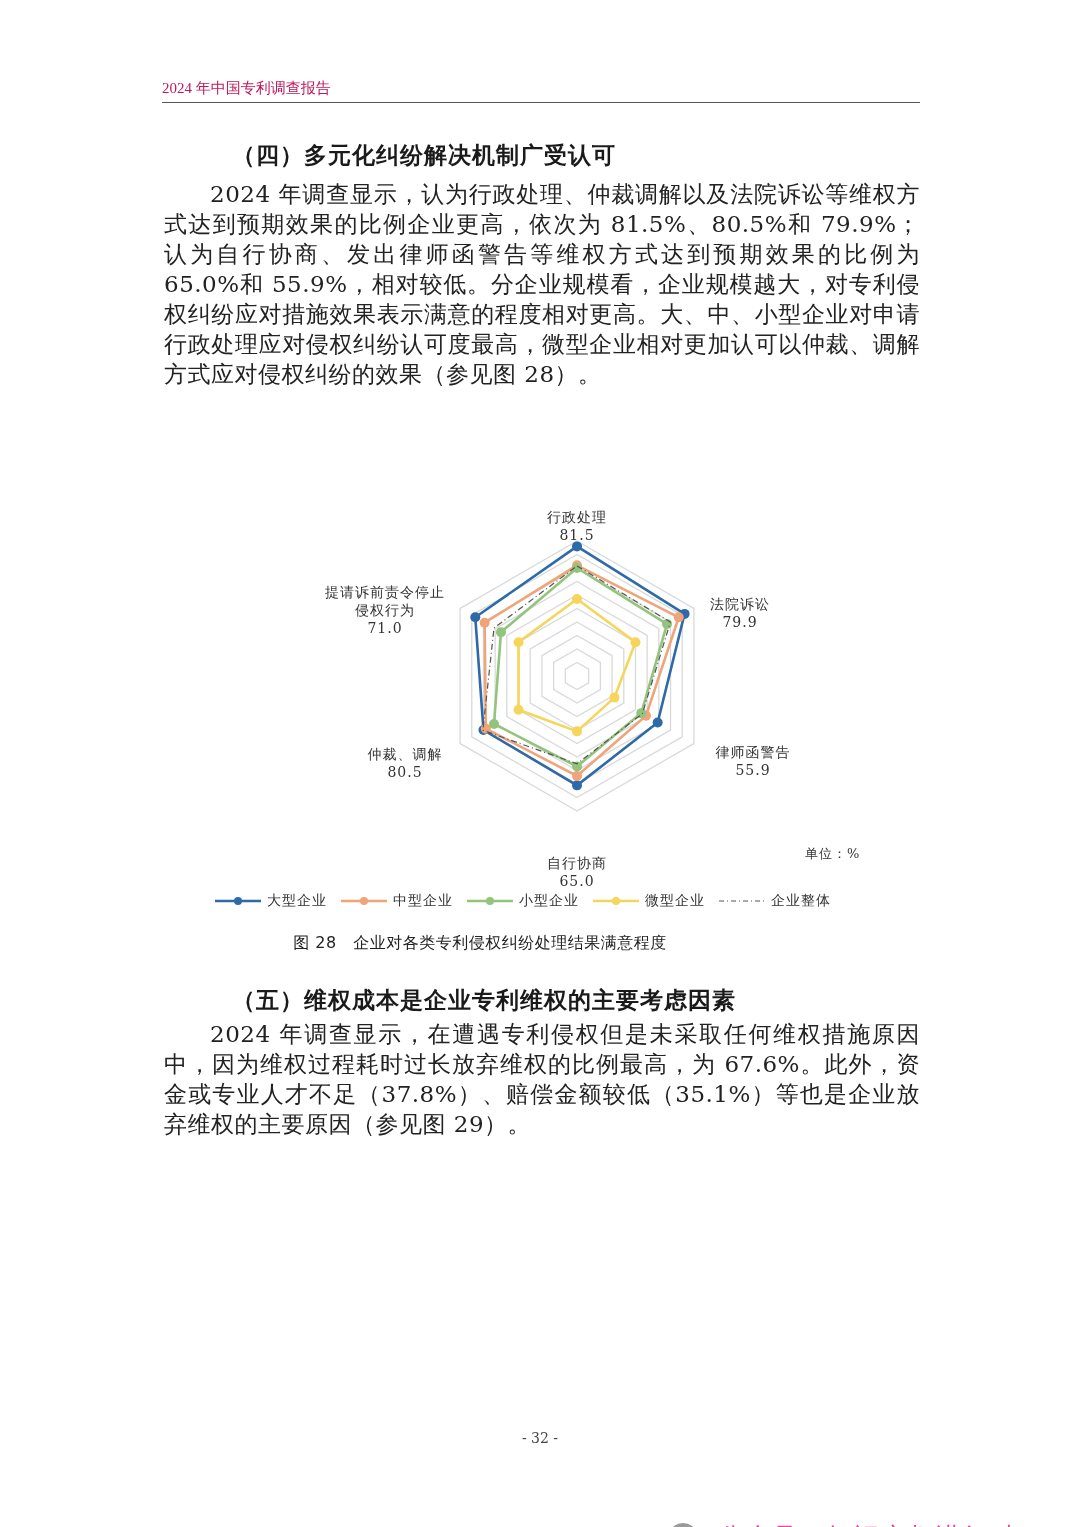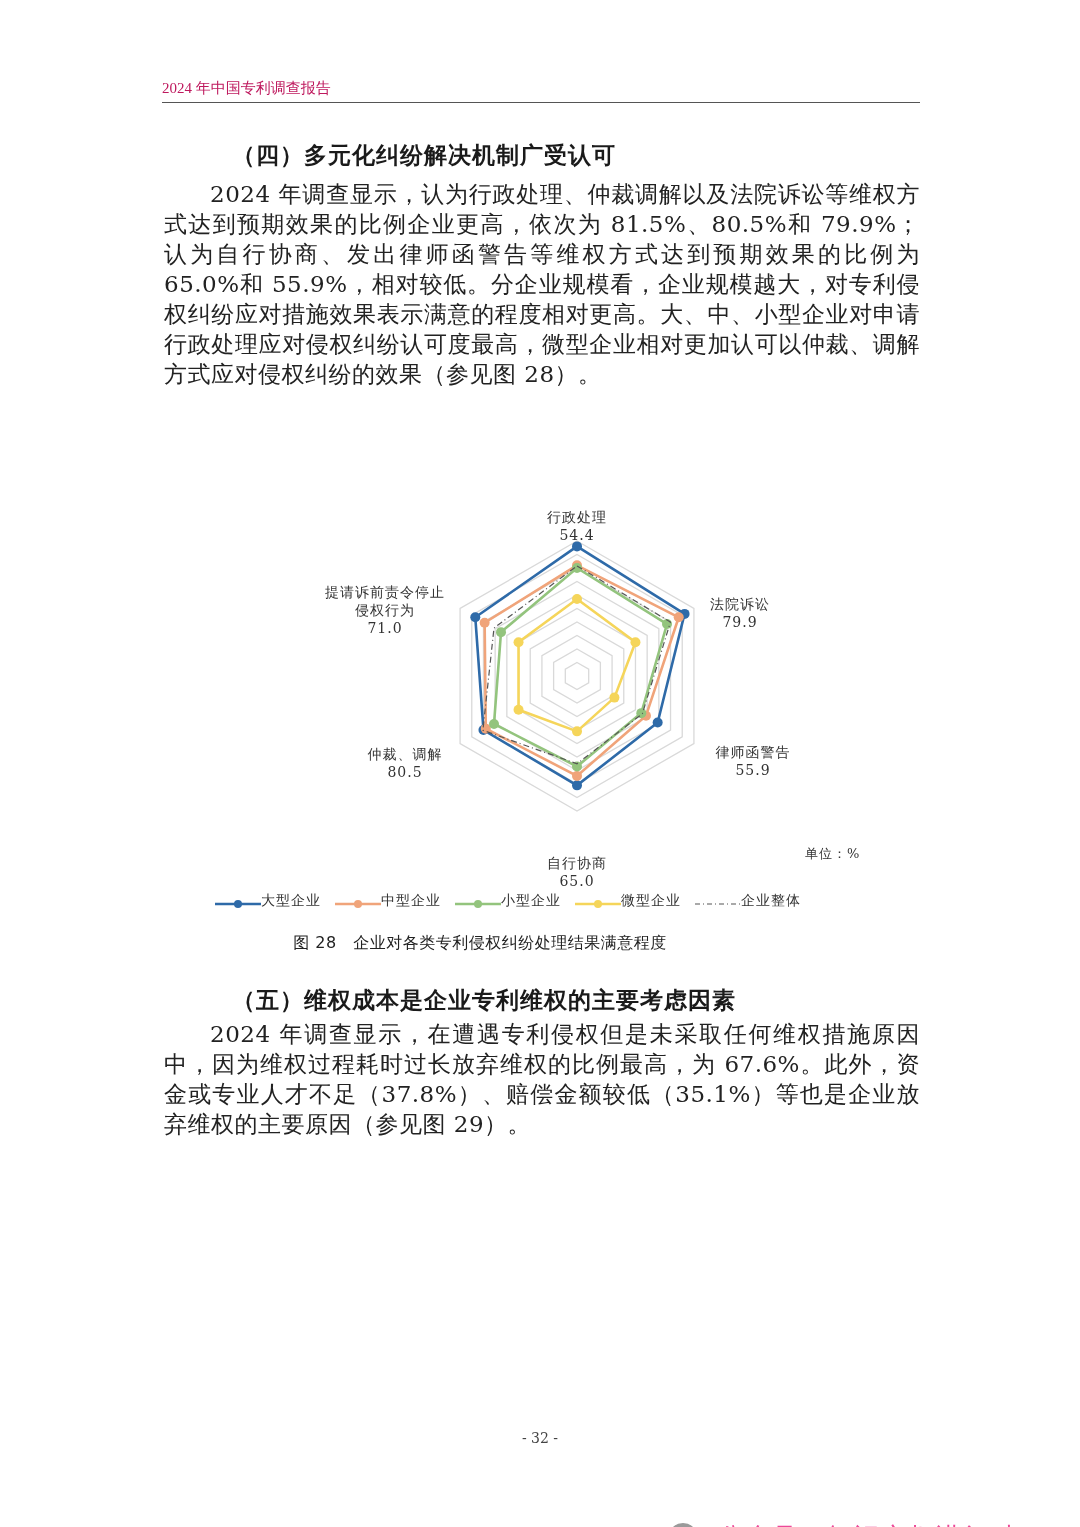--- a/index.html
+++ b/index.html
@@ -9,21 +9,21 @@
             border-bottom: 1.5px solid #555; }
   .header-text { font-size: 15px; color: #be185d; line-height: 20px; font-family: "Liberation Serif", "DejaVu Serif", serif; }
   .section-title { position: absolute; left: 232px; font-size: 23px; font-weight: bold;
                    font-family: "DejaVu Serif", serif; letter-spacing: 1px; }
   .para { position: absolute; left: 164px; width: 756px; font-size: 23px; line-height: 30px;
           text-indent: 46px; text-align: justify; font-family: "DejaVu Serif", serif; letter-spacing: 0.5px; color:#222; }
   .axis-label { position: absolute; font-size: 14px; color: #333; text-align: center;
                 line-height: 18px; font-family: "DejaVu Serif", serif; letter-spacing: 1px; }
   .unit-label { position: absolute; font-size: 13px; color: #333; letter-spacing: 1px; }
   .legend { position: absolute; left: 215px; top: 892px; display: flex; align-items: center; gap: 14px; }
-  .legend-item { display: flex; align-items: flex-end; font-size: 14px; color: #333; letter-spacing: 1px; }
+  .legend-item { display: flex; align-items: center; gap: 6px; font-size: 14px; color: #333; letter-spacing: 1px; }
   .legend-line { width: 46px; height: 12px; position: relative; }
   .legend-line svg { display: block; }
   .caption { position: absolute; left: 0; width: 960px; top: 933px; text-align: center;
              font-size: 16px; font-family: "DejaVu Sans", sans-serif; color: #222; letter-spacing: 0.5px; }
   .page-number { position: absolute; top: 1430px; left: 0; width: 1080px; text-align: center;
                  font-size: 14px; color: #444; }
   .watermark { position: absolute; top: 1520px; left: 668px; display: flex; align-items: center; gap: 10px;
                font-family: "DejaVu Sans", sans-serif; font-size: 26px; color: #ec4899; letter-spacing: 1px; }
 </style>
 </head>
@@ -74,21 +74,21 @@
       <circle cx="635.4567147554496" cy="642.25" r="5" fill="#f5d55a"></circle>
       <circle cx="614.4122974434878" cy="697.6" r="5" fill="#f5d55a"></circle>
       <circle cx="577" cy="731.35" r="5" fill="#f5d55a"></circle>
       <circle cx="518.5432852445504" cy="709.75" r="5" fill="#f5d55a"></circle>
       <circle cx="518.5432852445504" cy="642.25" r="5" fill="#f5d55a"></circle>
       <polygon points="577,565.975 670.4138301792085,622.0675 642.3546070965926,713.7325 577,763.75 482.88468924372614,730.3375 493.99146504726156,628.075" fill="none" stroke="#555555" stroke-width="1.2" stroke-dasharray="6 3 1 3"></polygon>
     </svg>
 
   <div class="axis-label" style="left:527px;top:508px;width:100px;">
     <div>行政处理</div>
-    <div>54.4</div>
+    <div>81.5</div>
   </div>
   <div class="axis-label" style="left:690px;top:595px;width:100px;">
     <div>法院诉讼</div>
     <div>79.9</div>
   </div>
   <div class="axis-label" style="left:698px;top:743px;width:110px;">
     <div>律师函警告</div>
     <div>55.9</div>
   </div>
   <div class="axis-label" style="left:527px;top:830px;width:100px;margin-top:24px;">

